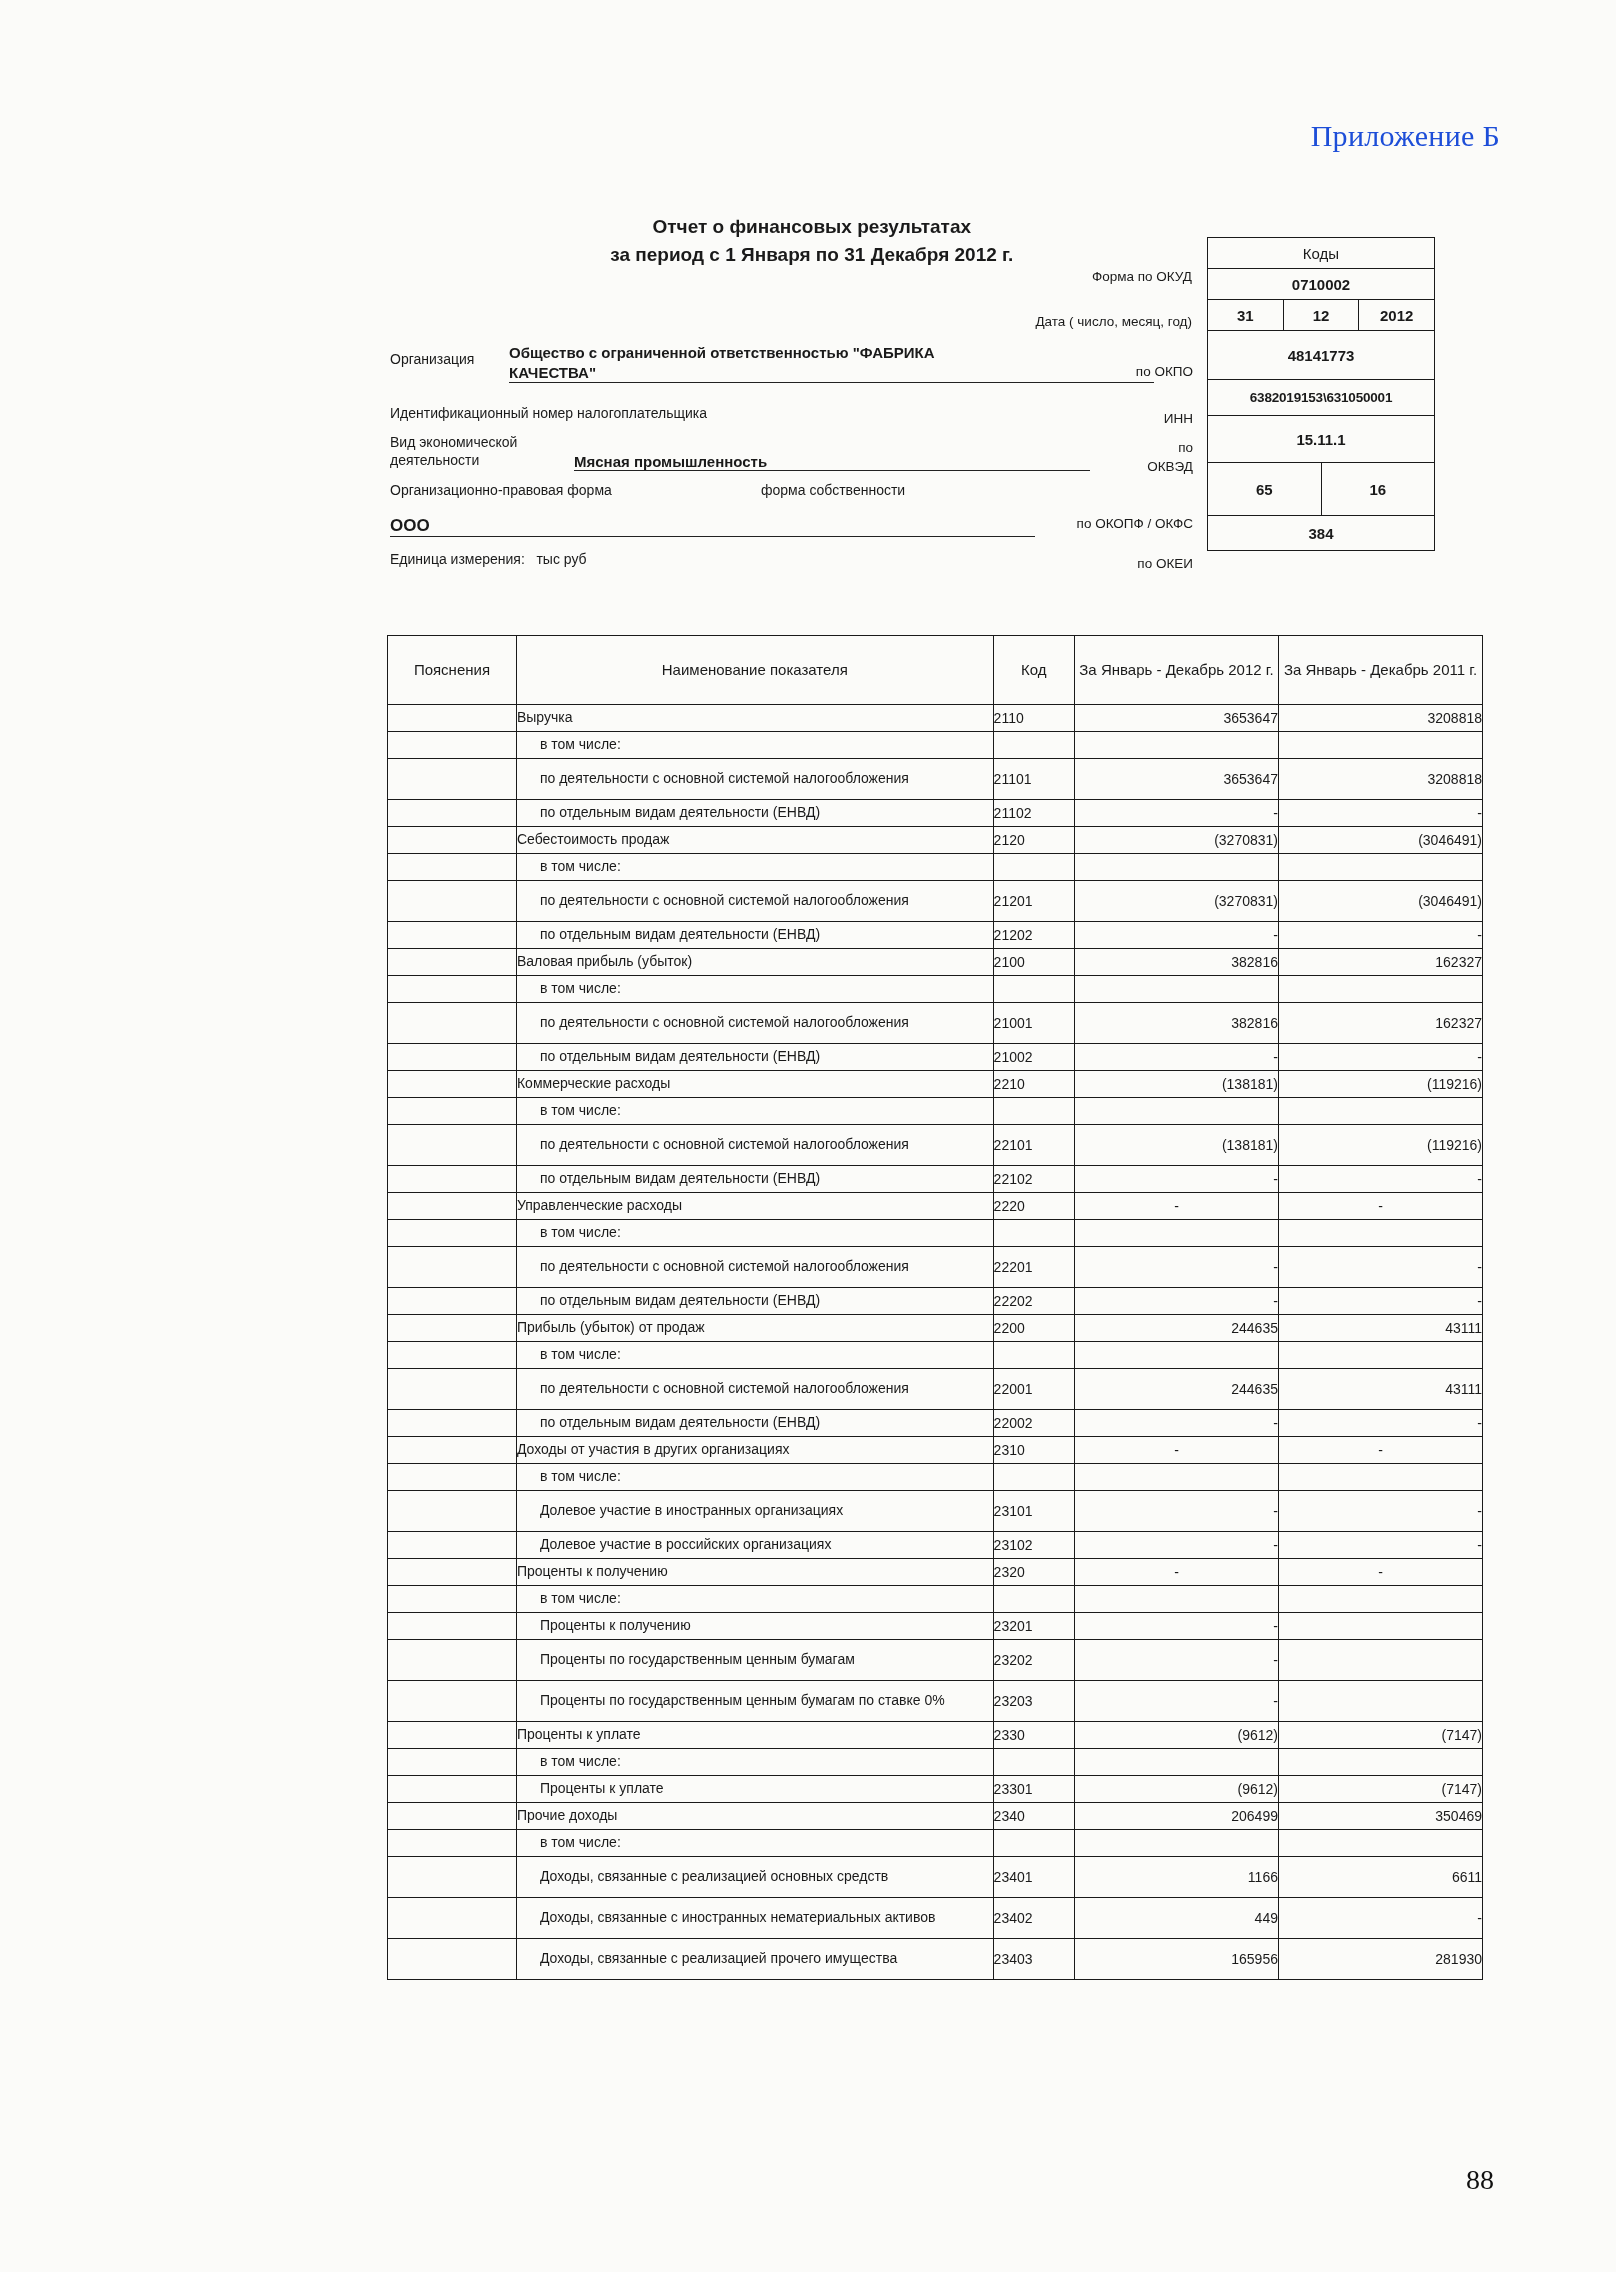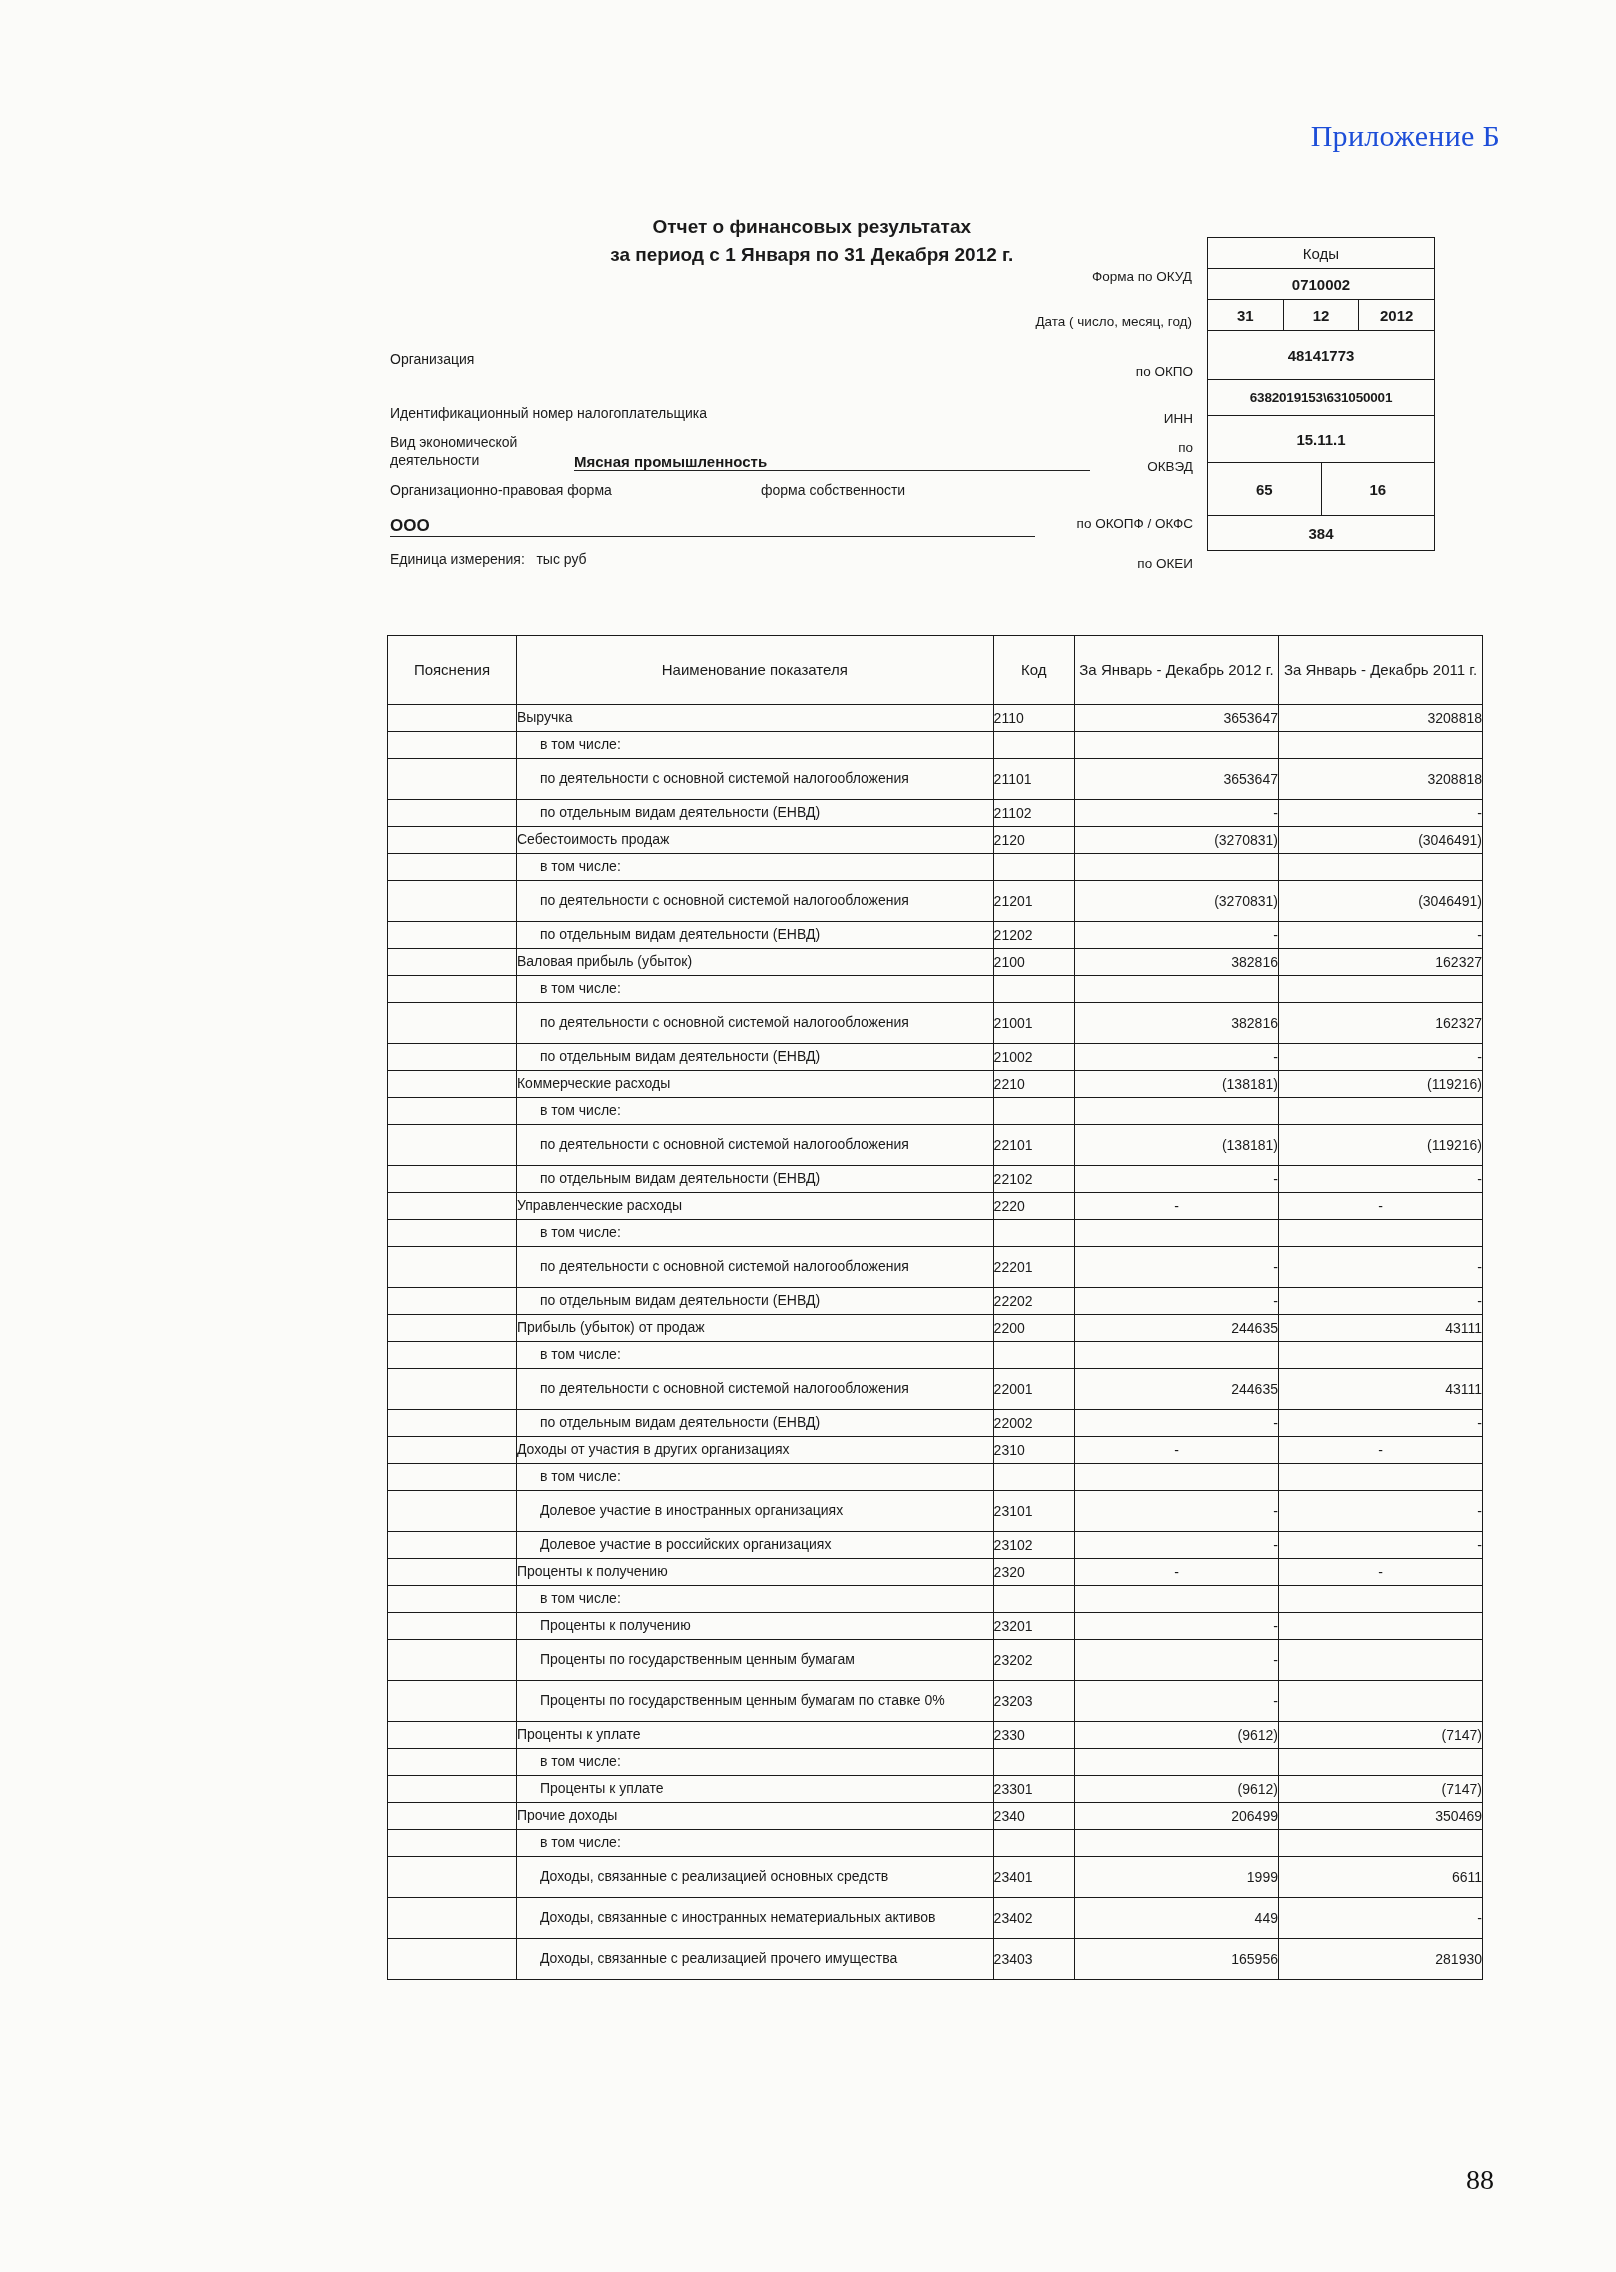--- a/index.html
+++ b/index.html
@@ -210,20 +210,24 @@
       <div class="cb-cell">65</div>
       <div class="cb-cell">16</div>
     </div>
     <div class="cb-row" style="height:34px;">
       <div class="cb-cell">384</div>
     </div>
   </div>
 
   <div class="meta-row" style="left:390px; top:351px;">
     <span class="lbl">Организация</span>
+  </div>
+  <div style="position:absolute; left:509px; top:344px; width:645px;">
+    <div class="val-bold" style="font-size:15px; line-height:1.25;">Общество с ограниченной ответственностью "ФАБРИКА</div>
+    <div class="val-bold underline" style="font-size:15px; width:645px; line-height:1.3;">КАЧЕСТВА"</div>
   </div>
 
   <div class="meta-row" style="left:390px; top:405px;">
     <span class="lbl">Идентификационный номер налогоплательщика</span>
   </div>
 
   <div style="position:absolute; left:390px; top:433px; line-height:1.3;">
     <div class="lbl">Вид экономической</div>
     <div class="lbl">деятельности</div>
   </div>
@@ -524,21 +528,21 @@
           <td></td>
           <td class="name indent">в том числе:</td>
           <td class="code"></td>
           <td class="num"></td>
           <td class="num"></td>
         </tr>
         <tr class="r-2">
           <td></td>
           <td class="name indent">Доходы, связанные с реализацией основных средств</td>
           <td class="code">23401</td>
-          <td class="num">1999</td>
+          <td class="num">1166</td>
           <td class="num">6611</td>
         </tr>
         <tr class="r-2">
           <td></td>
           <td class="name indent">Доходы, связанные с иностранных нематериальных активов</td>
           <td class="code">23402</td>
           <td class="num">449</td>
           <td class="num">-</td>
         </tr>
         <tr class="r-2">

